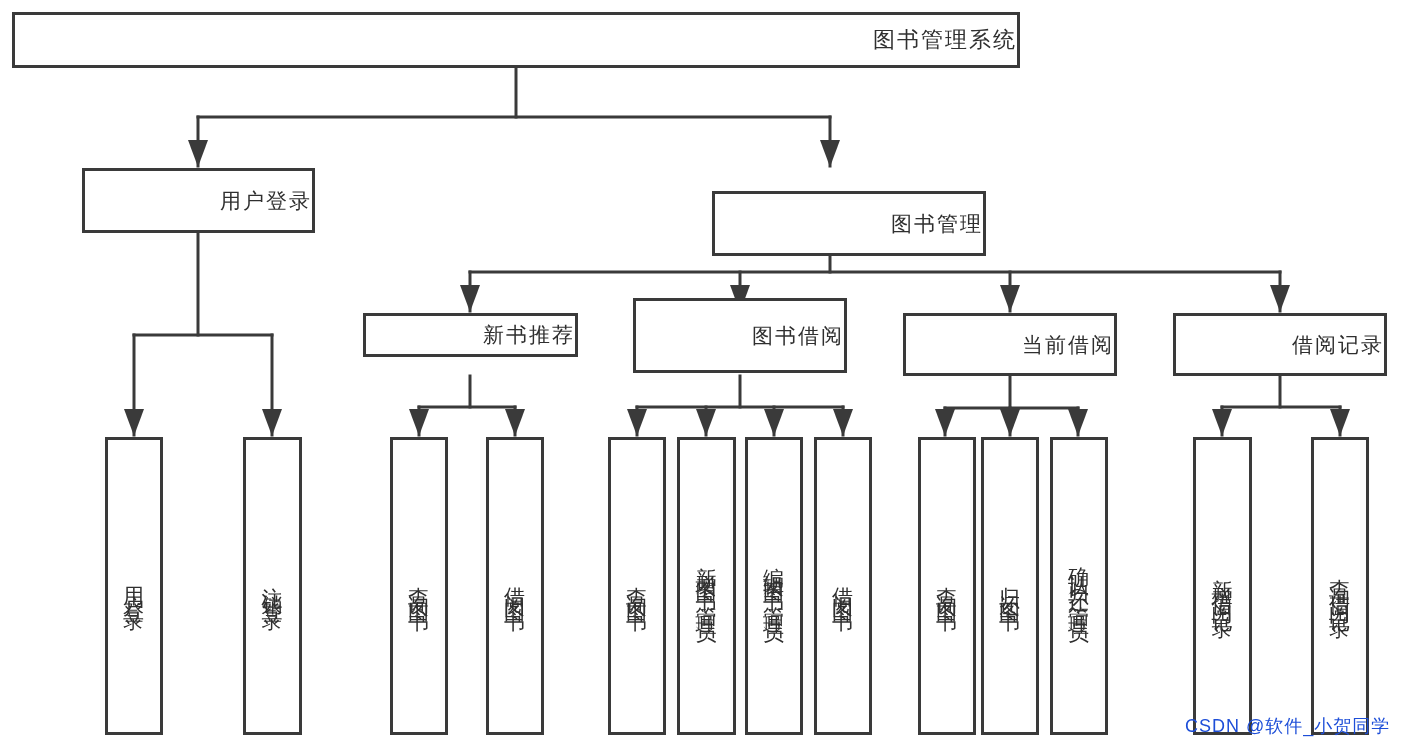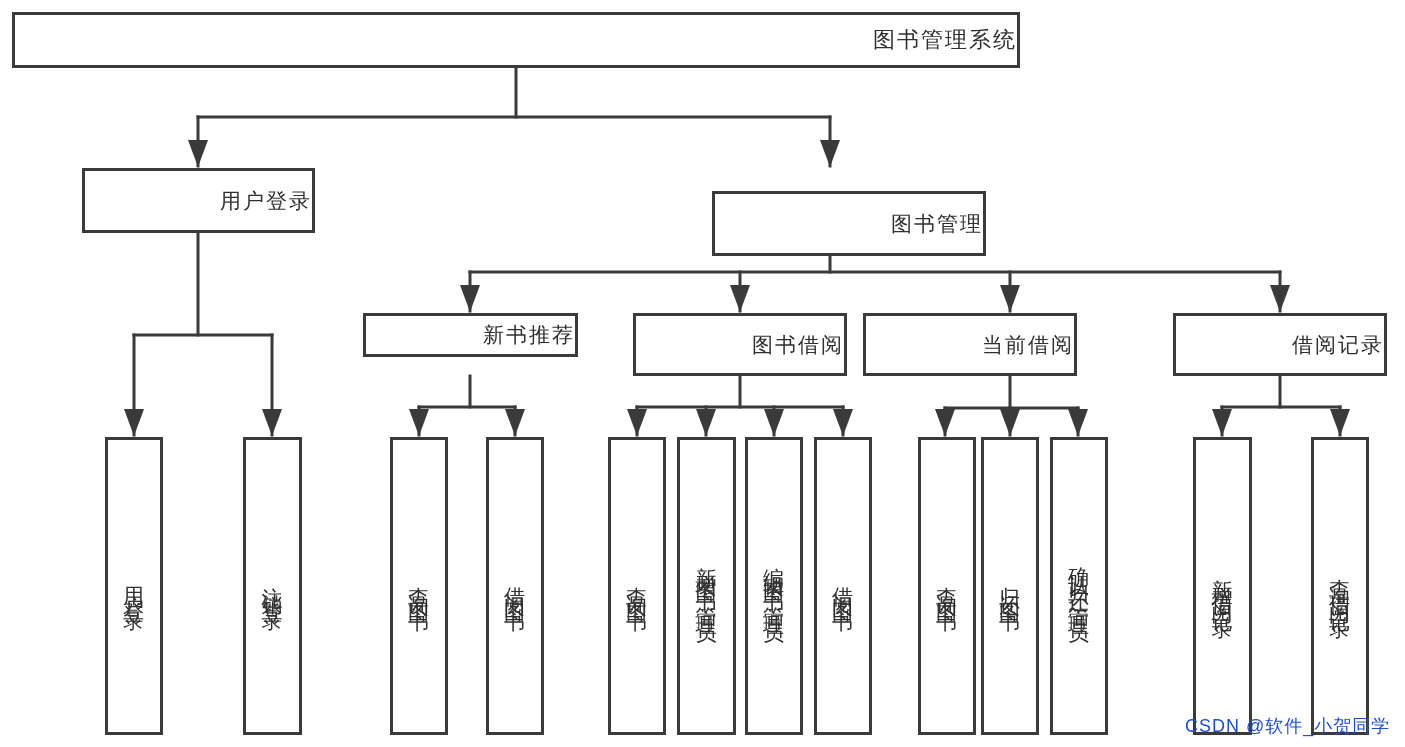--- a/index.html
+++ b/index.html
@@ -132,24 +132,24 @@
   <div class="node" style="left:82px; top:168px; width:233px; height:65px;">
     <span class="lbl">用户登录</span>
   </div>
   <div class="node" style="left:712px; top:168px; width:274px; height:65px;margin-top:23px;">
     <span class="lbl">图书管理</span>
   </div>
 
   <div class="node" style="left:363px; top:313px; width:215px; height:44px;">
     <span class="lbl">新书推荐</span>
   </div>
-  <div class="node" style="left:633px; top:313px; width:214px; height:63px;padding-left:15px;">
+  <div class="node" style="left:633px; top:298px; width:214px; height:75px;padding-left:15px;">
     <span class="lbl">图书借阅</span>
   </div>
-  <div class="node" style="left:863px; top:313px; width:214px; height:63px;">
+  <div class="node" style="left:903px; top:313px; width:214px; height:63px;">
     <span class="lbl">当前借阅</span>
   </div>
   <div class="node" style="left:1173px; top:313px; width:214px; height:63px;">
     <span class="lbl">借阅记录</span>
   </div>
 
   <div class="leaf" style="left:105px;">
     <span class="vlbl">用户登录</span>
   </div>
   <div class="leaf" style="left:243px; width:59px;">

